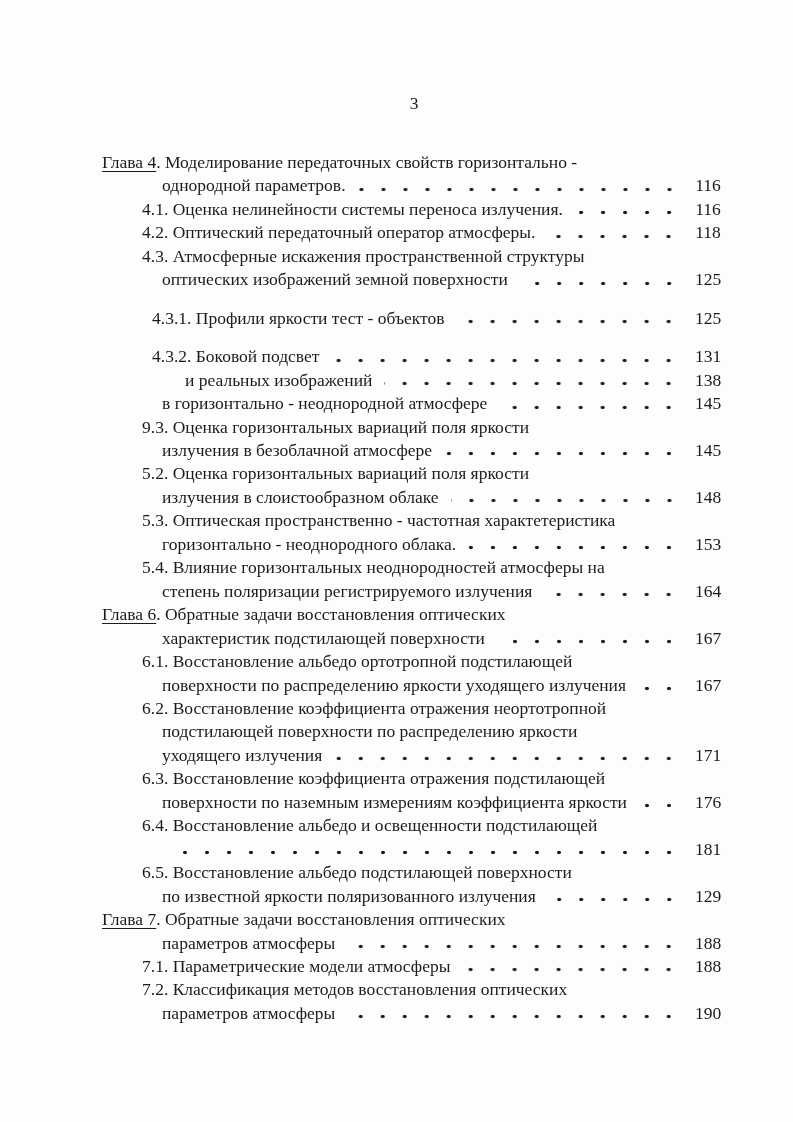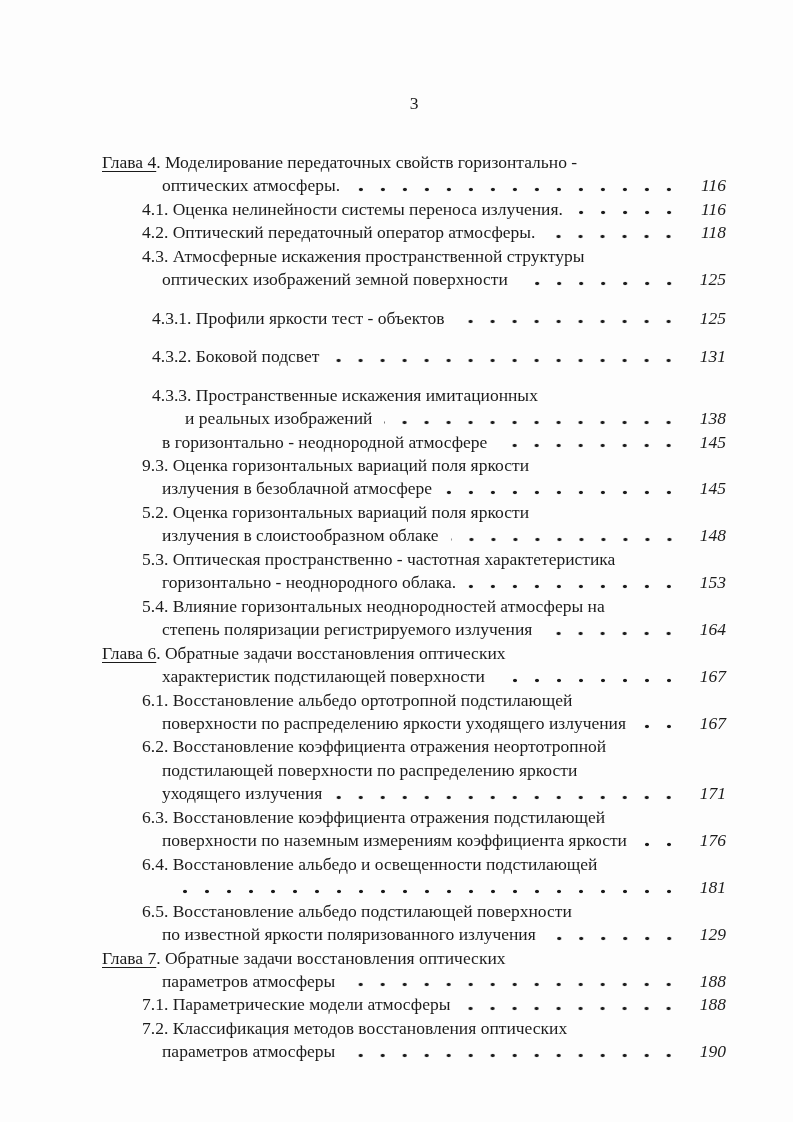--- a/index.html
+++ b/index.html
@@ -44,40 +44,39 @@
     min-width: 10px;
     margin: 0 10px 0 12px;
     background-image: radial-gradient(circle, var(--ink, #1b1b1b) 1.55px, rgba(0,0,0,0) 2.1px);
     background-size: 22px 5px;
     background-repeat: repeat-x;
     background-position: right 0px bottom 6px;
   }
   .page-num {
     flex: 0 0 auto;
     min-width: 36px;
-    text-align: right;
-    font-style: italic;
+    text-align: center;
   }
   .ind-chapter { padding-left: 0; }
   .ind-item    { padding-left: 40px; }
   .ind-subitem { padding-left: 50px; margin-top: 15px; }
   .ind-cont    { padding-left: 60px; }
   .ind-cont2   { padding-left: 83px; }
 </style>
 </head>
 <body>
 
 <div class="sheet" style="--ink: #1b1b1b; --paper: #fdfdfd;">
   <div class="page-number">3</div>
   <div class="toc">
       <div class="toc-row ind-chapter">
         <span class="row-text"><span class="u">Глава 4</span><span>. Моделирование передаточных свойств горизонтально -</span></span>
       </div>
       <div class="toc-row ind-cont">
-        <span class="row-text">оптических атмосферы.</span>
+        <span class="row-text">однородной параметров.</span>
         <span class="leader"></span>
         <span class="page-num">116</span>
       </div>
       <div class="toc-row ind-item">
         <span class="row-text">4.1. Оценка нелинейности системы переноса излучения.</span>
         <span class="leader"></span>
         <span class="page-num">116</span>
       </div>
       <div class="toc-row ind-item">
         <span class="row-text">4.2. Оптический передаточный оператор атмосферы.</span>
@@ -94,23 +93,20 @@
       </div>
       <div class="toc-row ind-subitem">
         <span class="row-text">4.3.1. Профили яркости тест - объектов</span>
         <span class="leader"></span>
         <span class="page-num">125</span>
       </div>
       <div class="toc-row ind-subitem">
         <span class="row-text">4.3.2. Боковой подсвет</span>
         <span class="leader"></span>
         <span class="page-num">131</span>
-      </div>
-      <div class="toc-row ind-subitem">
-        <span class="row-text">4.3.3. Пространственные искажения имитационных</span>
       </div>
       <div class="toc-row ind-cont2">
         <span class="row-text">и реальных изображений</span>
         <span class="leader"></span>
         <span class="page-num">138</span>
       </div>
       <div class="toc-row ind-cont">
         <span class="row-text">в горизонтально - неоднородной атмосфере</span>
         <span class="leader"></span>
         <span class="page-num">145</span>

